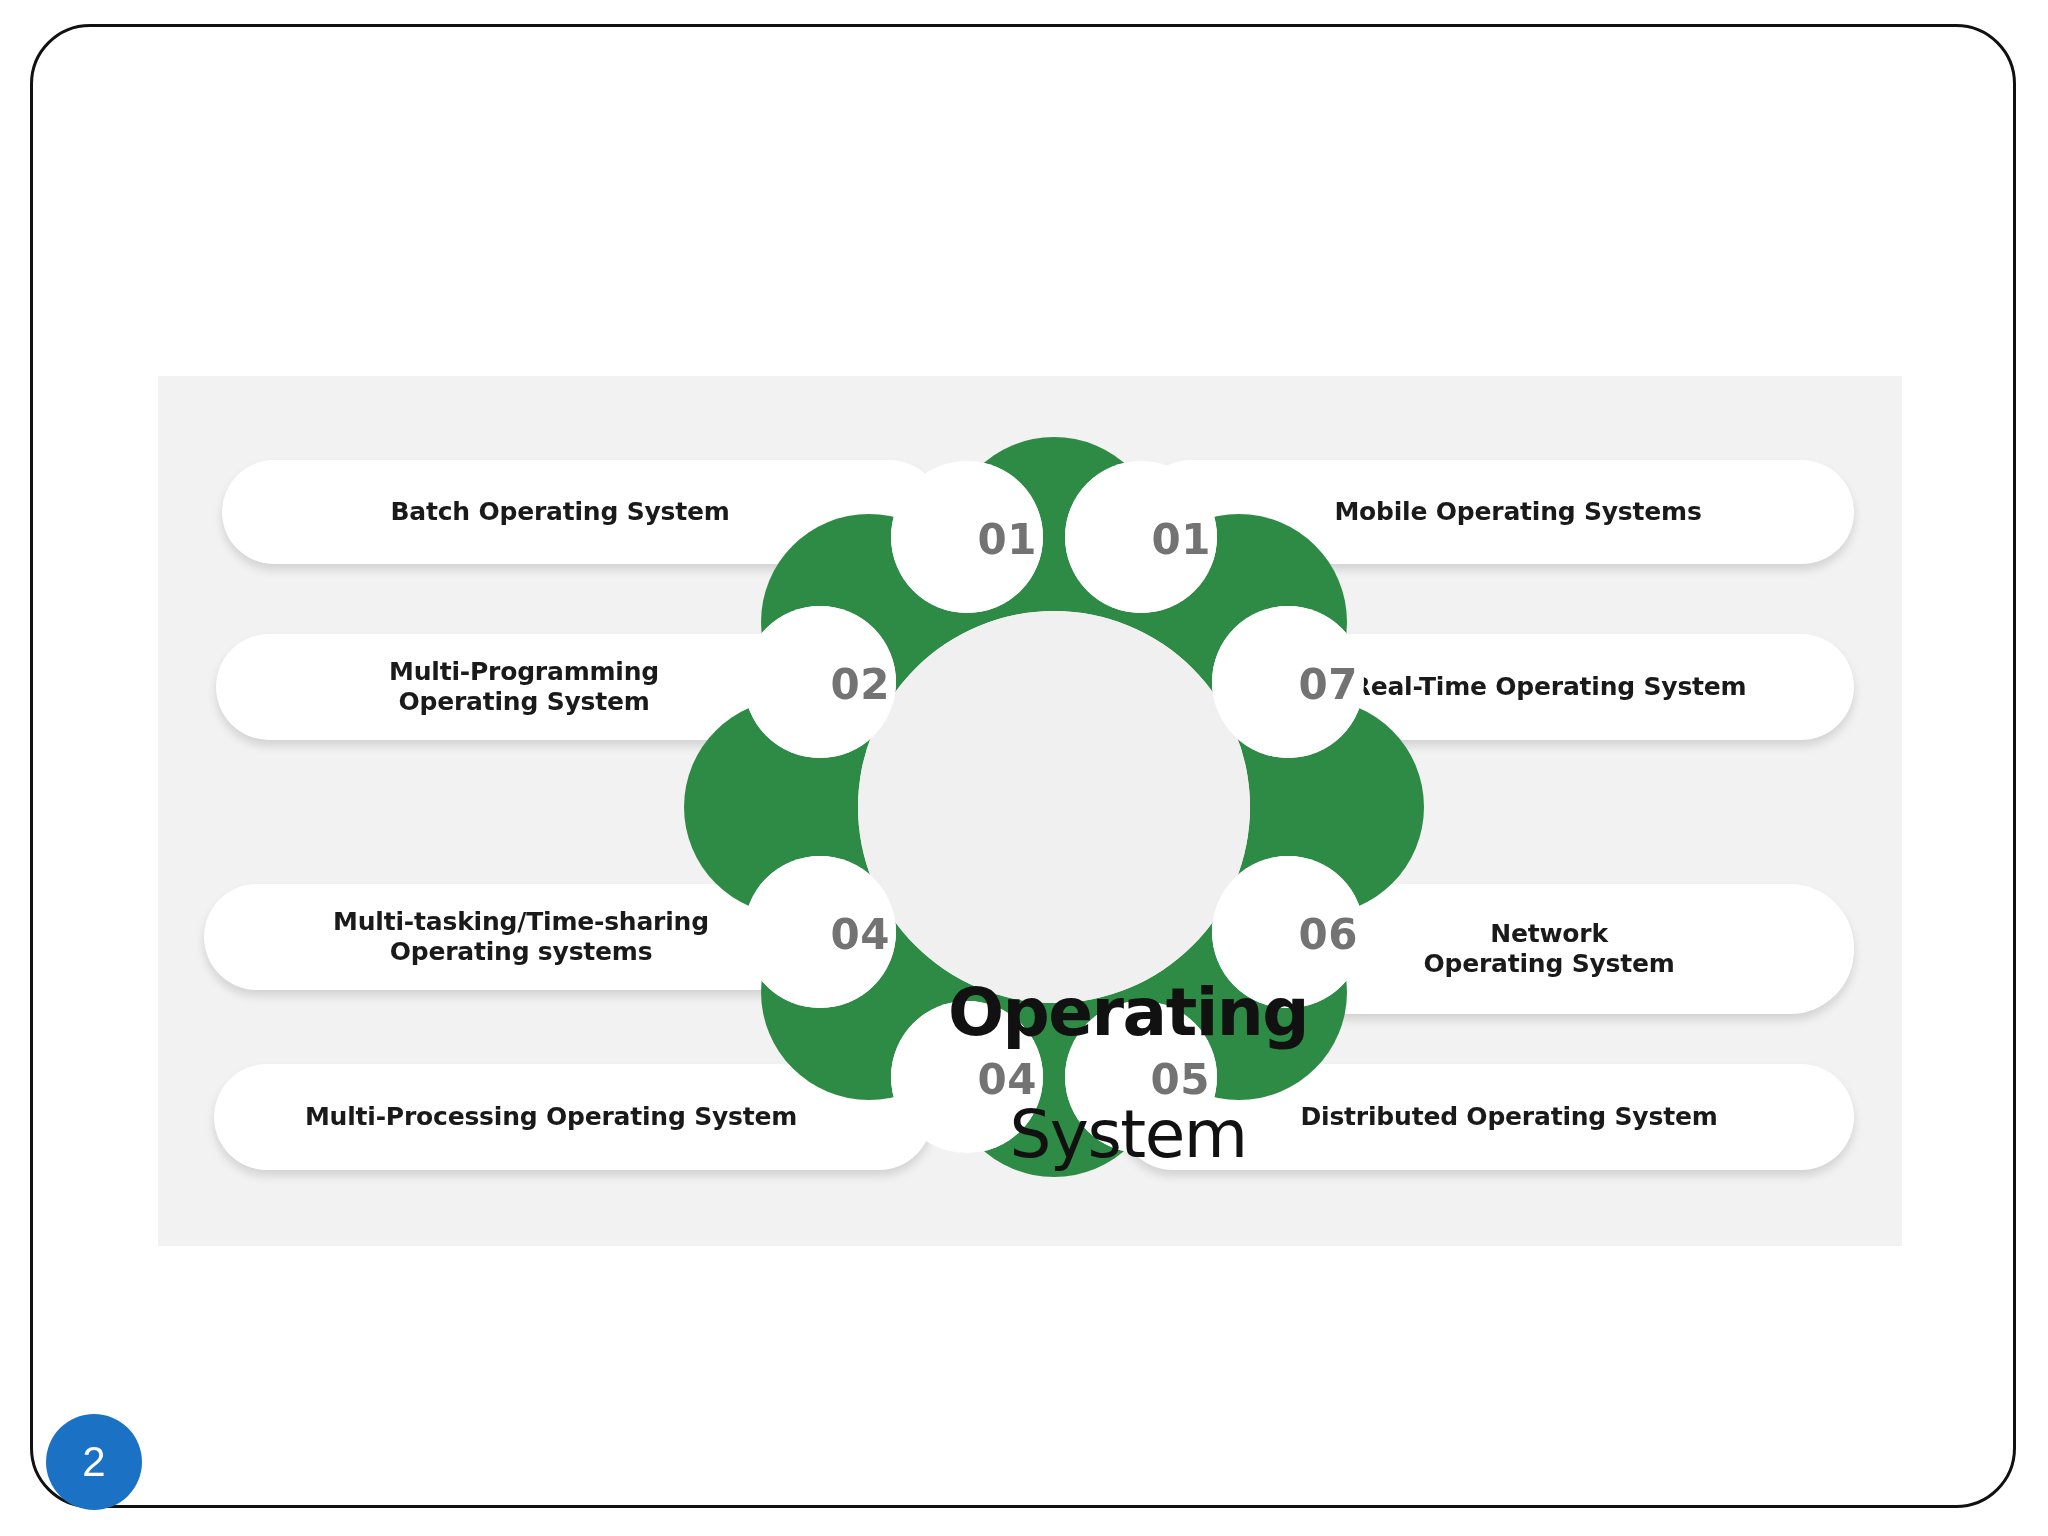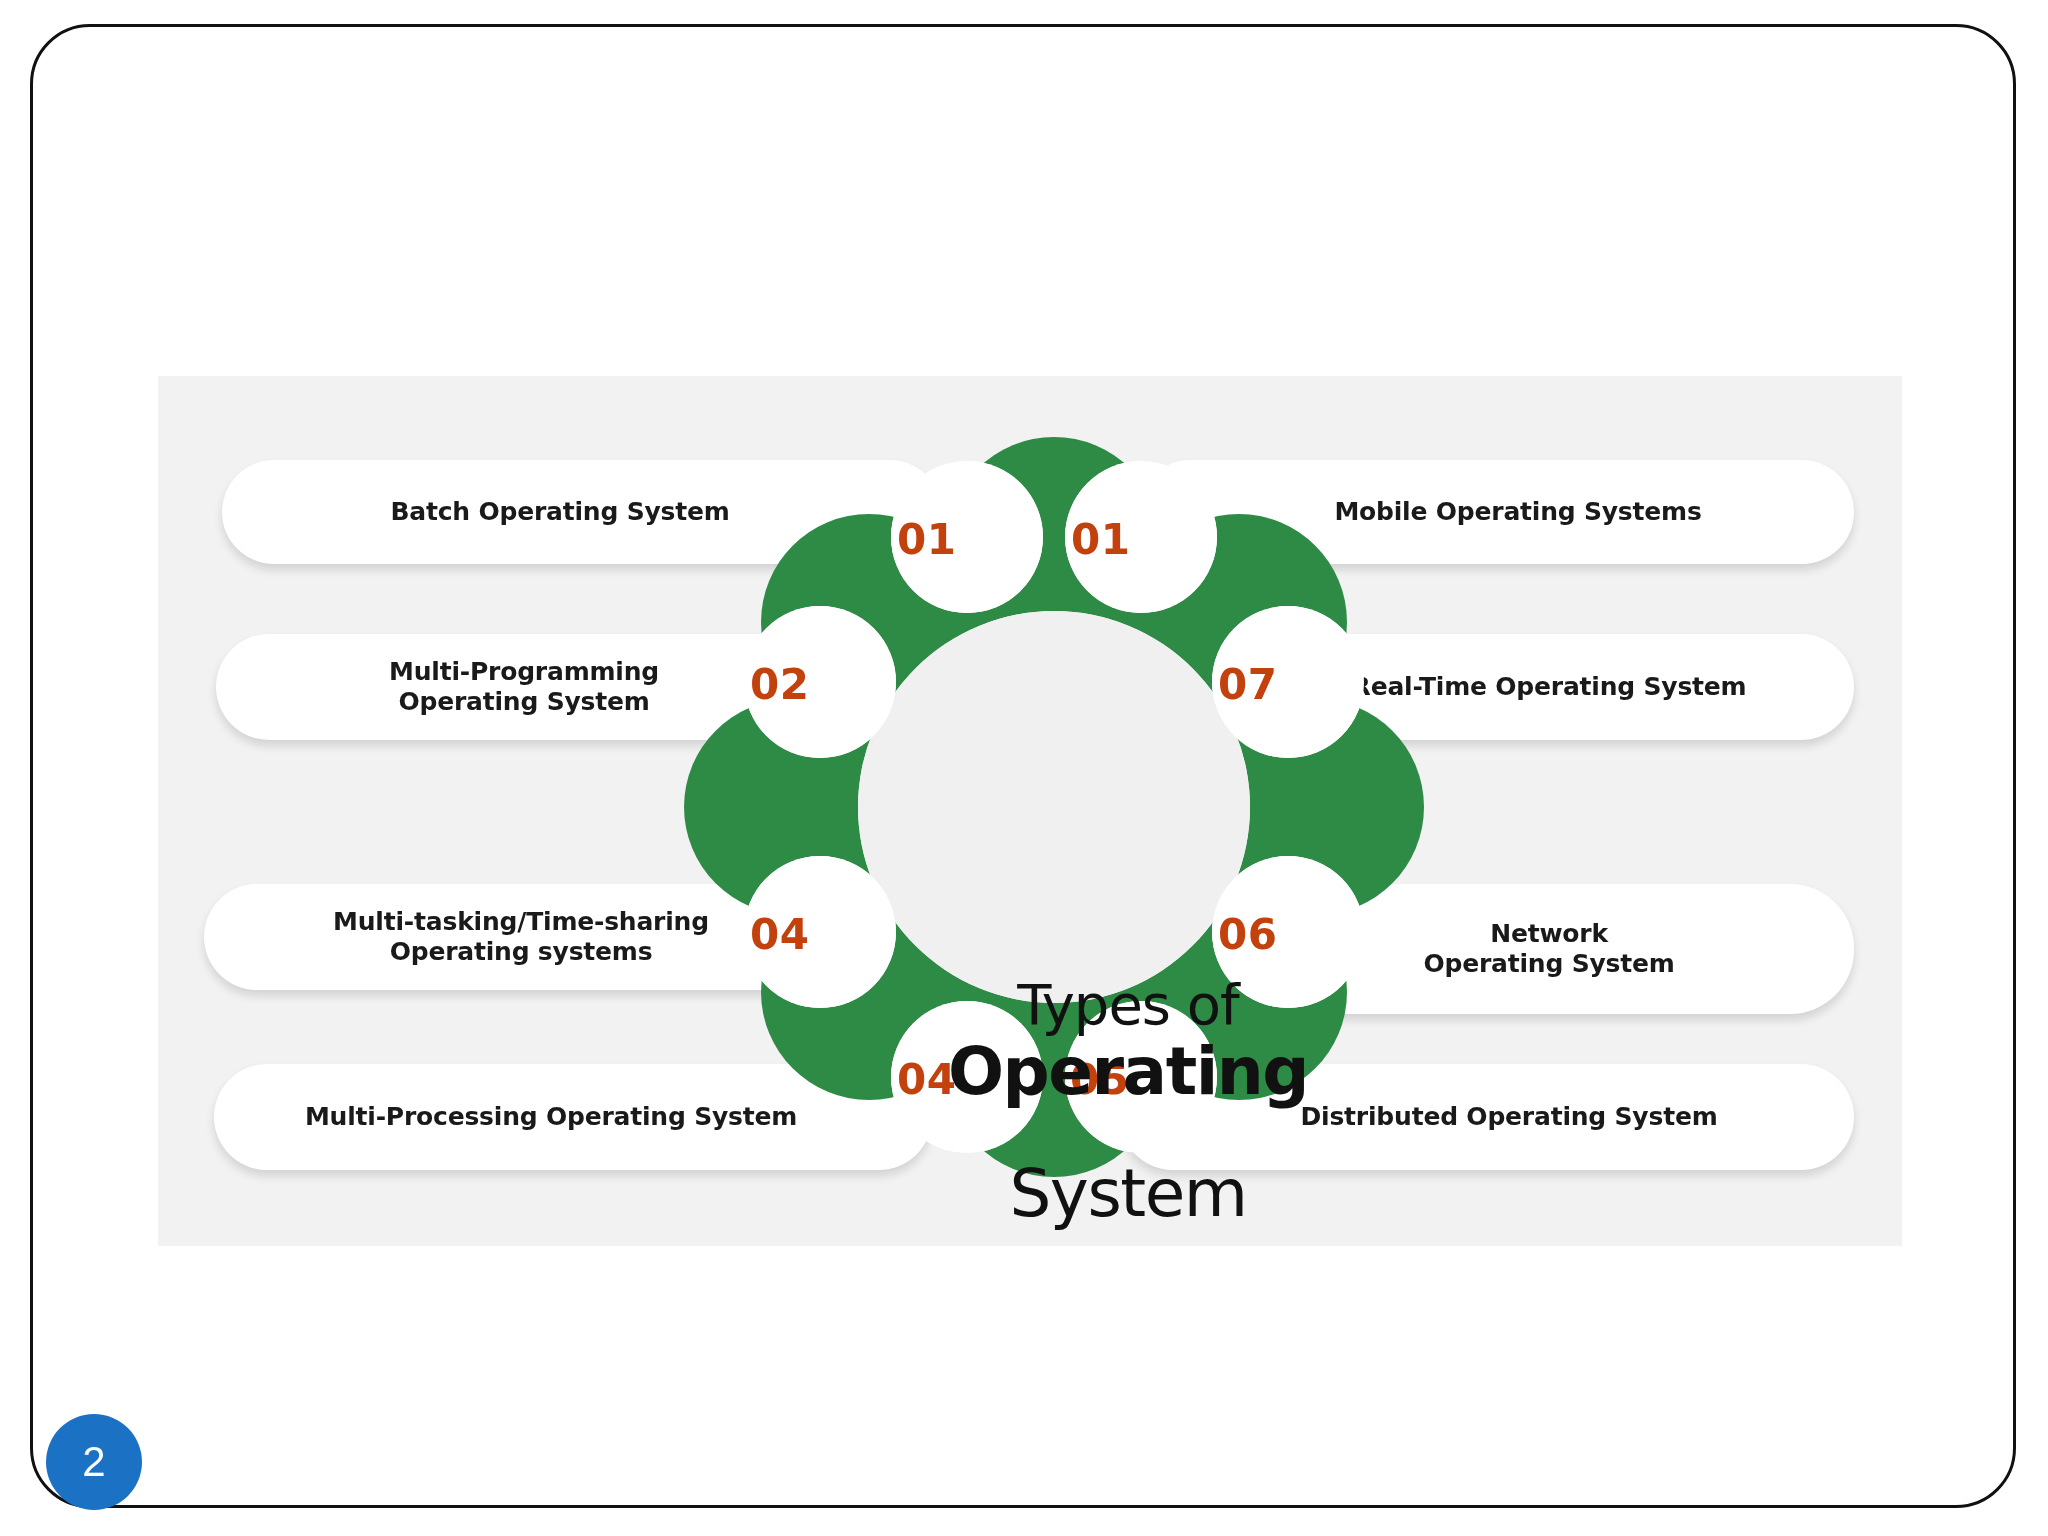--- a/index.html
+++ b/index.html
@@ -114,25 +114,25 @@
     top: 16px;
     width: 800px;
     height: 830px;
   }
   .ring-svg { display: block; width: 800px; height: 830px; }
 
   
   .node-num {
     position: absolute;
     width: 140px;
-    text-align: left;
+    text-align: right;
     font-family: "DejaVu Sans", "Liberation Sans", sans-serif;
     font-weight: bold;
     font-size: 42px;
-    color: #c2410c;
+    color: #737373;
     letter-spacing: 0.5px;
   }
 
   
   .center-label {
     position: absolute;
     left: 760px;
     top: 600px;
     width: 420px;
     text-align: center;
@@ -267,21 +267,20 @@
     <div class="node-num" style="left:739px;  top:139px;">01</div>
     <div class="node-num" style="left:592px;  top:284px;">02</div>
     <div class="node-num" style="left:592px;  top:534px;">04</div>
     <div class="node-num" style="left:739px;  top:679px;">04</div>
     <div class="node-num" style="left:912px;  top:679px;">05</div>
     <div class="node-num" style="left:1060px; top:534px;">06</div>
     <div class="node-num" style="left:1060px; top:284px;">07</div>
     <div class="node-num" style="left:913px;  top:139px;">01</div>
 
     <div class="center-label">
-      <div class="center-line1">Types of</div>
       <div class="center-line2">Operating</div>
       <div class="center-line3">System</div>
     </div>
 
   </div>
 
   <div class="page-badge">
     <span>2</span>
   </div>
 

